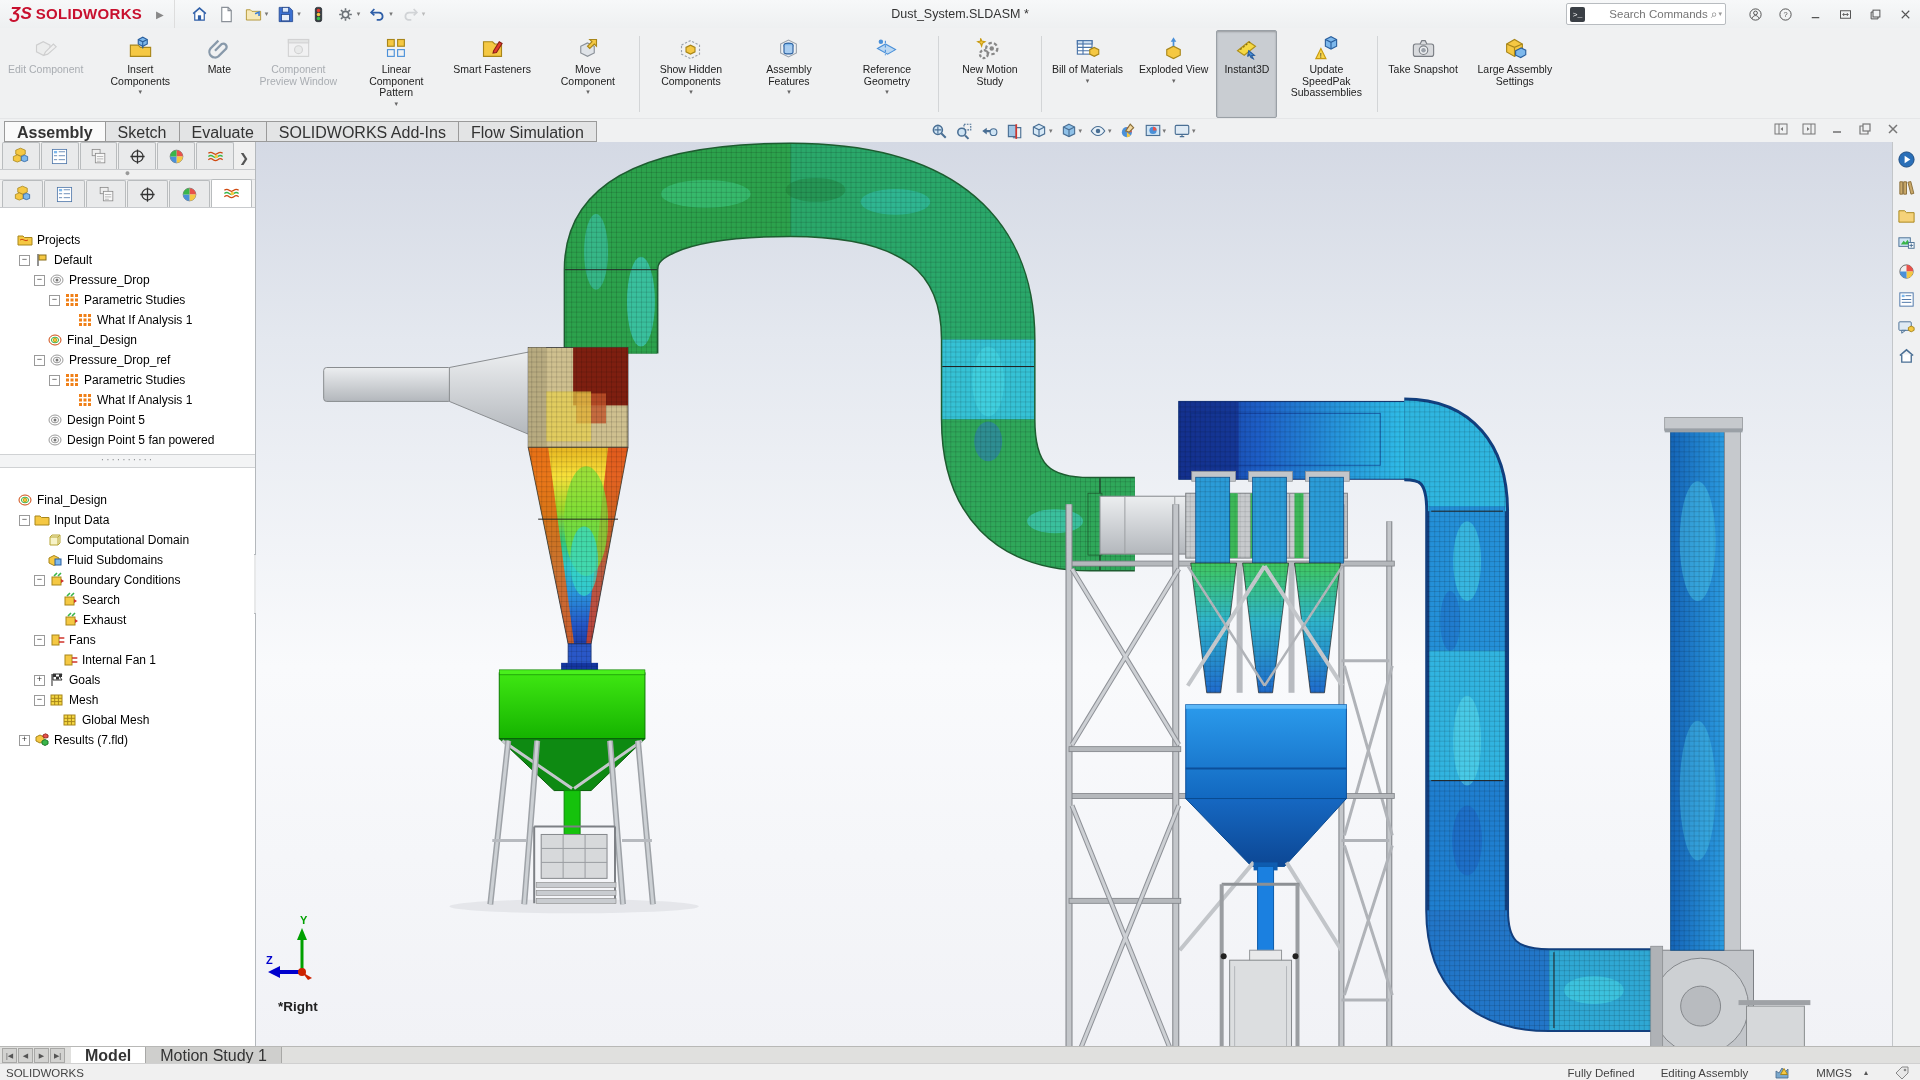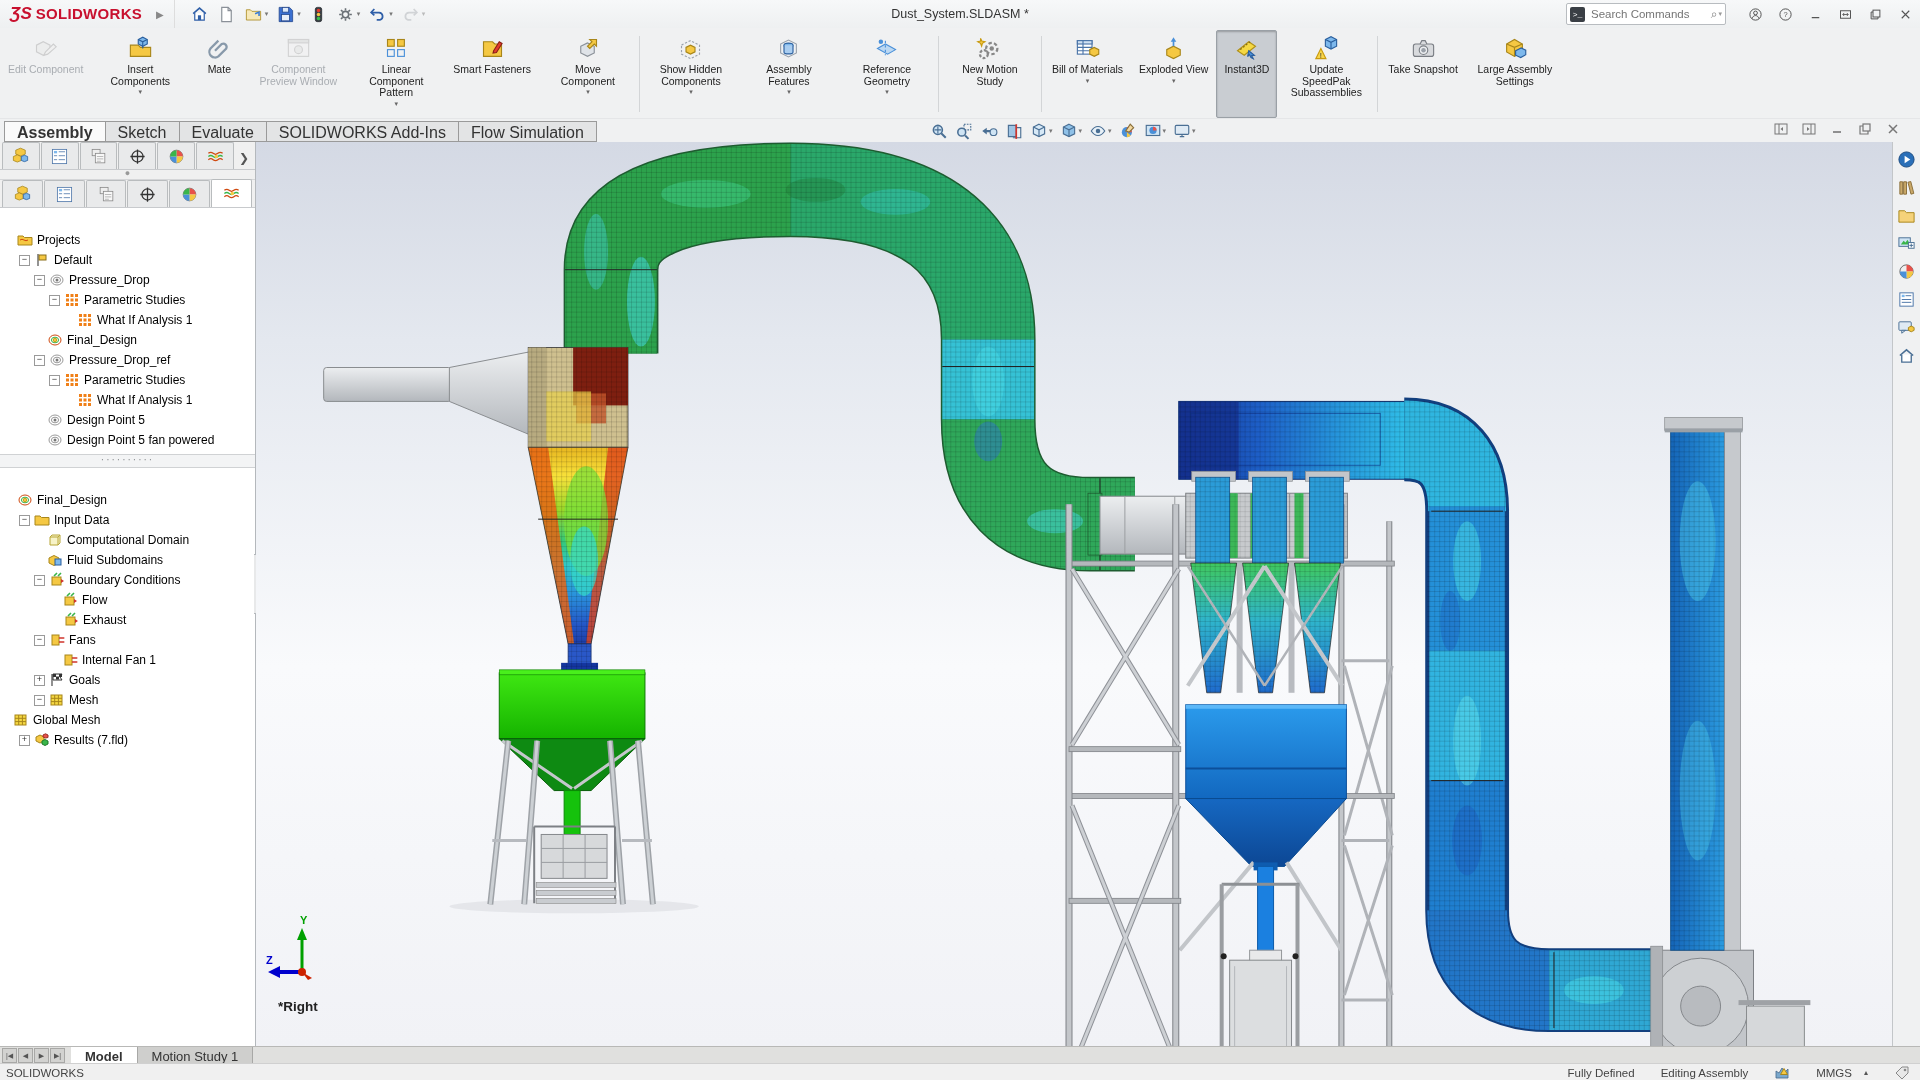--- a/index.html
+++ b/index.html
@@ -13,21 +13,21 @@
   #logo-expand{color:#888;font-size:10px;margin:0 10px 0 14px;}
   #quick-access{display:flex;align-items:center;gap:2px;border-left:1px solid #ddd;padding-left:12px;height:100%;}
   .qa{display:flex;align-items:center;padding:2px 3px;border-radius:3px;}
   .qa .ic{width:19px;height:19px;}
   .qa .caret{font-size:7px;color:#777;margin-left:2px;}
   .qa.disabled{opacity:.45;}
   #tb-title{position:absolute;left:0;right:0;text-align:center;font-size:12.5px;color:#333;pointer-events:none;}
   #tb-right{margin-left:auto;display:flex;align-items:center;height:100%;}
   #search-box{display:flex;align-items:center;width:152px;height:20px;background:#fff;border:1px solid #b8bcc0;border-radius:2px;padding:0 3px;margin-right:14px;}
   #search-box .sq{width:15px;height:15px;background:#3a3f45;color:#fff;font-size:8px;line-height:15px;text-align:center;border-radius:2px;margin-right:4px;font-family:"Liberation Mono",monospace;}
-  #search-box input{border:none;outline:none;flex:1;font-size:11.5px;color:#555;min-width:10px;background:transparent;font-family:"Liberation Sans",sans-serif;}
+  #search-box input{border:none;outline:none;flex:1;font-size:11.5px;color:#555;min-width:10px;background:transparent;font-family:"Liberation Sans",sans-serif;text-align:right;}
   #search-box .mag{color:#888;font-size:12px;margin:0 1px;}
   #search-box .caret{font-size:7px;color:#999;}
   .winbtn{width:30px;height:26px;display:flex;align-items:center;justify-content:center;color:#555;}
   .winbtn svg{width:15px;height:15px;}
   
   #ribbon{position:absolute;left:0;top:28px;width:1920px;height:90px;background:#f0f1f2;display:flex;align-items:stretch;padding-top:2px;box-sizing:border-box;}
   .rsep{width:1px;background:#d3d5d7;margin:6px 2px;}
   .rbtn{display:flex;flex-direction:column;align-items:center;padding:4px 7px 1px;max-width:82px;min-width:44px;border:1px solid transparent;border-radius:2px;}
   .rbtn .ric{width:27px;height:27px;margin-bottom:2px;}
   .rbtn .ric svg{width:27px;height:27px;}
@@ -74,21 +74,21 @@
   #view-label{position:absolute;left:22px;bottom:32px;font-size:13.5px;font-weight:bold;color:#222;}
   #triad{position:absolute;left:8px;bottom:62px;}
   
   #taskpane{position:absolute;right:0;top:142px;width:28px;height:904px;background:#f0f1f2;border-left:1px solid #c3c6c9;box-sizing:border-box;display:flex;flex-direction:column;align-items:center;padding-top:4px;gap:2px;}
   .tpbtn{width:24px;height:26px;display:flex;align-items:center;justify-content:center;border-radius:2px;}
   .tpbtn svg{width:19px;height:19px;}
   
   #doctabs{position:absolute;left:0;top:1046px;width:1920px;height:17px;background:#e0e0de;border-top:1px solid #b8b8b6;display:flex;align-items:stretch;}
   #docnav{display:flex;align-items:center;padding-left:2px;gap:1px;}
   .dnav{width:13px;height:13px;background:#d2d2d0;border:1px solid #a8a8a6;color:#555;font-size:7px;display:flex;align-items:center;justify-content:center;}
-  .dtab{padding:1px 14px 0;font-size:13px;display:flex;align-items:center;background:#cfcfcd;border-right:1px solid #a8a8a6;color:#333;}
+  .dtab{padding:1px 14px 0;font-size:16px;display:flex;align-items:center;background:#cfcfcd;border-right:1px solid #a8a8a6;color:#333;}
   .dtab.active{background:#fff;font-weight:bold;}
   #statusbar{position:absolute;left:0;top:1063px;width:1920px;height:17px;background:#f0f0f0;border-top:1px solid #d0d0d0;display:flex;align-items:center;font-size:11.5px;color:#444;}
   #sb-app{margin-left:6px;}
   #sb-right{margin-left:auto;display:flex;align-items:center;gap:26px;margin-right:10px;}
   #sb-right .ic{width:16px;height:16px;}
   #sb-units{display:flex;align-items:center;gap:12px;}
   #sb-units .caret{font-size:8px;color:#555;}
 </style>
 </head>
 <body>
@@ -791,21 +791,21 @@
             </svg></span>
           <span class="tlabel">Boundary Conditions</span>
         </div>
         <div class="trow" style="padding-left: 49px;">
           <span class="exp none"></span>
           <span class="tic"><svg viewBox="0 0 16 16">
               <rect x="3" y="5" width="9" height="8" fill="#f5c843" stroke="#a8861a"></rect>
               <path d="M5 4 8 1M9 4l3-3" stroke="#3ab54a" stroke-width="1.6"></path>
               <path d="M12 7l3 2-3 2z" fill="#d0342c"></path>
             </svg></span>
-          <span class="tlabel">Flow</span>
+          <span class="tlabel">Search</span>
         </div>
         <div class="trow" style="padding-left: 50px; text-align: center;">
           <span class="exp none"></span>
           <span class="tic"><svg viewBox="0 0 16 16">
               <rect x="3" y="5" width="9" height="8" fill="#f5c843" stroke="#a8861a"></rect>
               <path d="M5 4 8 1M9 4l3-3" stroke="#3ab54a" stroke-width="1.6"></path>
               <path d="M12 7l3 2-3 2z" fill="#d0342c"></path>
             </svg></span>
           <span class="tlabel">Exhaust</span>
         </div>
@@ -837,21 +837,21 @@
           <span class="tlabel">Goals</span>
         </div>
         <div class="trow" style="padding-left: 34px;">
           <span class="exp">−</span>
           <span class="tic"><svg viewBox="0 0 16 16">
               <rect x="2" y="3" width="11" height="10" fill="#f5d843" stroke="#a8861a"></rect>
               <path d="M2 6.3h11M2 9.6h11M5.7 3v10M9.4 3v10" stroke="#a8861a"></path>
             </svg></span>
           <span class="tlabel">Mesh</span>
         </div>
-        <div class="trow" style="">
+        <div class="trow" style="padding-left: 49px;">
           <span class="exp none"></span>
           <span class="tic"><svg viewBox="0 0 16 16">
               <rect x="2" y="3" width="11" height="10" fill="#f5d843" stroke="#a8861a"></rect>
               <path d="M2 6.3h11M2 9.6h11M5.7 3v10M9.4 3v10" stroke="#a8861a"></path>
             </svg></span>
           <span class="tlabel">Global Mesh</span>
         </div>
         <div class="trow" style="padding-left: 19px;">
           <span class="exp">+</span>
           <span class="tic"><svg viewBox="0 0 16 16">

